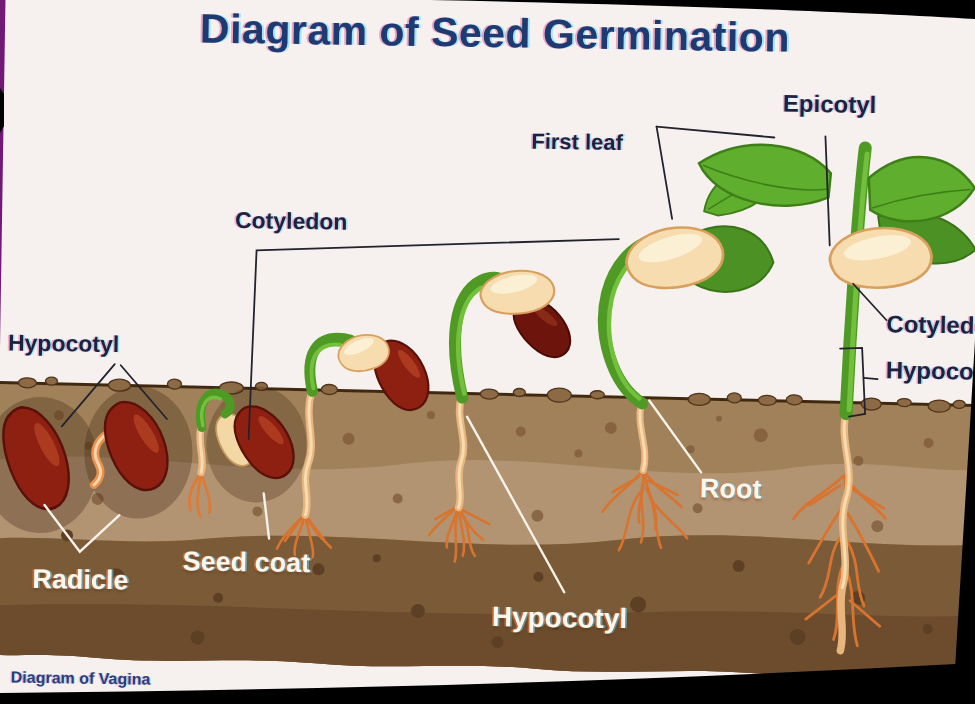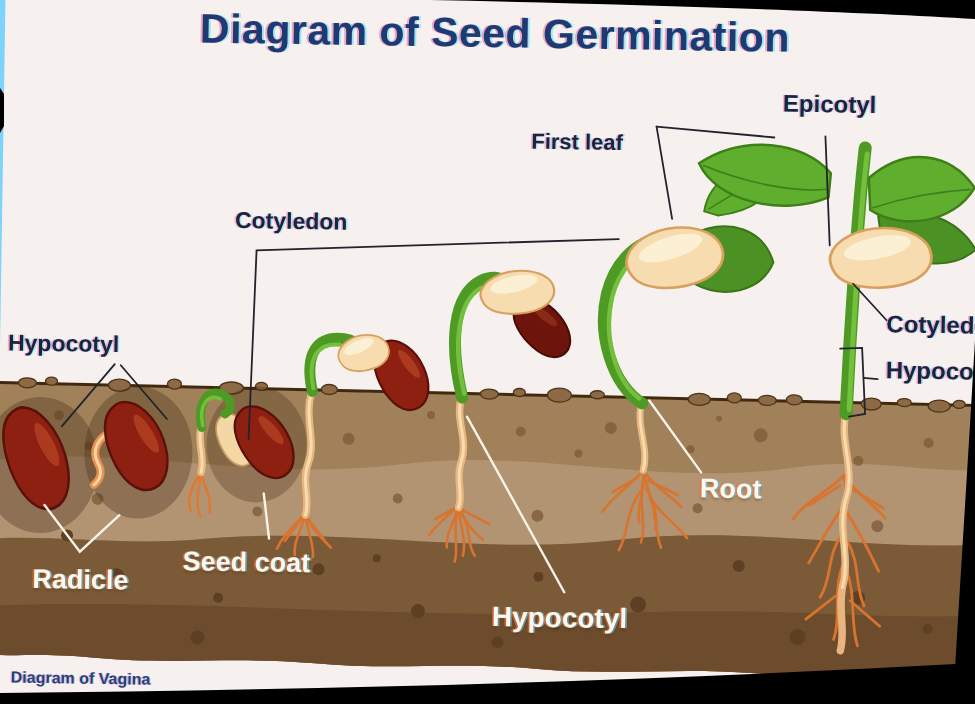--- a/index.html
+++ b/index.html
@@ -1,16 +1,16 @@
 <!DOCTYPE html>
 <html><head>
 <meta charset="utf-8">
 <style>
   html,body{margin:0;padding:0;background:#111;}
-  #canvas{position:relative;width:975px;height:704px;overflow:hidden;background:#7dd3fc;font-family:"Liberation Sans",sans-serif;}
+  #canvas{position:relative;width:975px;height:704px;overflow:hidden;background:#701a75;font-family:"Liberation Sans",sans-serif;}
   #photo{position:absolute;left:0;top:0;width:975px;height:704px;background:#f6f1ef;transform:rotate(0.9deg);transform-origin:50% 50%;}
   .art{position:absolute;left:0;top:0;}
   .title{
     position:absolute;left:118px;top:10px;width:744px;text-align:center;
     font-size:41px;font-weight:800;letter-spacing:.5px;color:#1d3a72;
     text-shadow:-2px 0 0 rgba(235,30,110,.35), 2px 0 0 rgba(0,205,255,.35);
     white-space:nowrap;
   }
   .lbl{position:absolute;font-weight:700;white-space:nowrap;line-height:1.05;}
   .lbl.dark{

